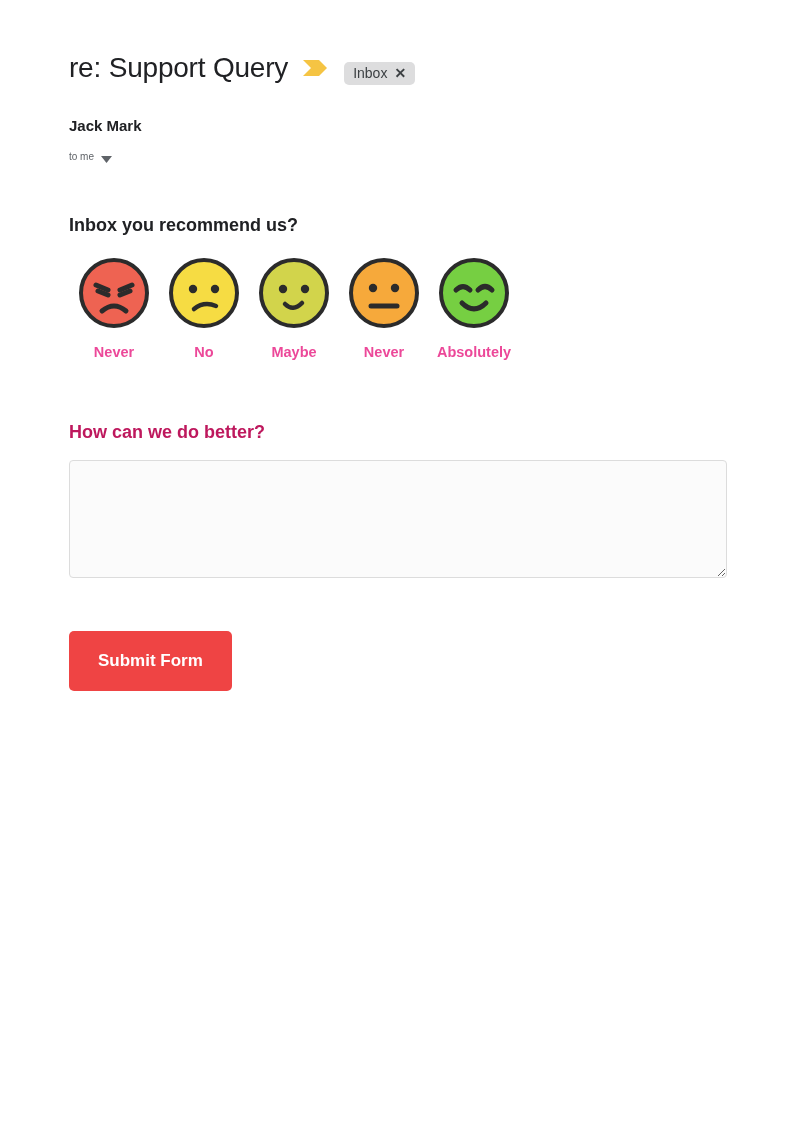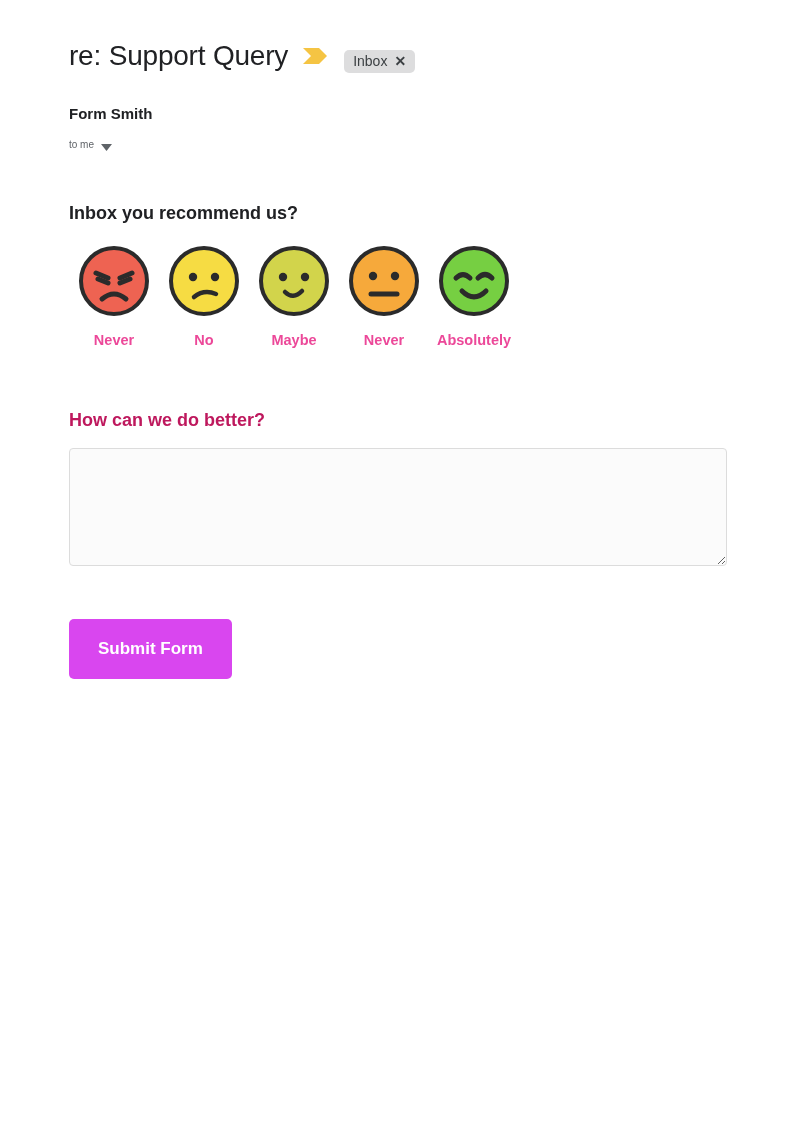--- a/index.html
+++ b/index.html
@@ -6,21 +6,21 @@
   html, body { margin: 0; padding: 0; }
   body {
     width: 800px;
     height: 1140px;
     background: #ffffff;
     font-family: "Liberation Sans", sans-serif;
     color: #202124;
     overflow: hidden;
   }
 
-  .page { padding: 4px 69px; }
+  .page { padding: 16px 69px; }
 
   
   .subject-row {
     display: flex;
     align-items: center;
     gap: 14px;
     padding-top: 52px;
     height: 48px;
   }
   .subject-title {
@@ -141,21 +141,21 @@
     padding: 10px 12px;
     resize: vertical;
     outline: none;
   }
 
   
   .submit-wrap { margin-top: 53px; }
   .submit-button {
     border: 0;
     border-radius: 5px;
-    background: #d946ef;
+    background: #ef4444;
     color: #ffffff;
     font-family: "Liberation Sans", sans-serif;
     font-size: 17px;
     font-weight: 700;
     padding: 20px 29px;
     cursor: pointer;
   }
 </style>
 </head>
 <body>
@@ -171,21 +171,21 @@
       </svg>
     </span>
 
     <span class="label-chip">
       <span>Inbox</span>
       <span class="chip-close">✕</span>
     </span>
   </div>
 
   <div class="sender-block">
-    <div class="sender-name">Form Smith</div>
+    <div class="sender-name">Jack Mark</div>
     <div class="recipient-row">
       <span class="recipient-text">to me</span>
       <span class="caret-icon">
         <svg width="11" height="7" viewBox="0 0 11 7" aria-hidden="true">
           <path d="M0 0 L11 0 L5.5 7 Z" fill="#5f6368"></path>
         </svg>
       </span>
     </div>
   </div>
 

